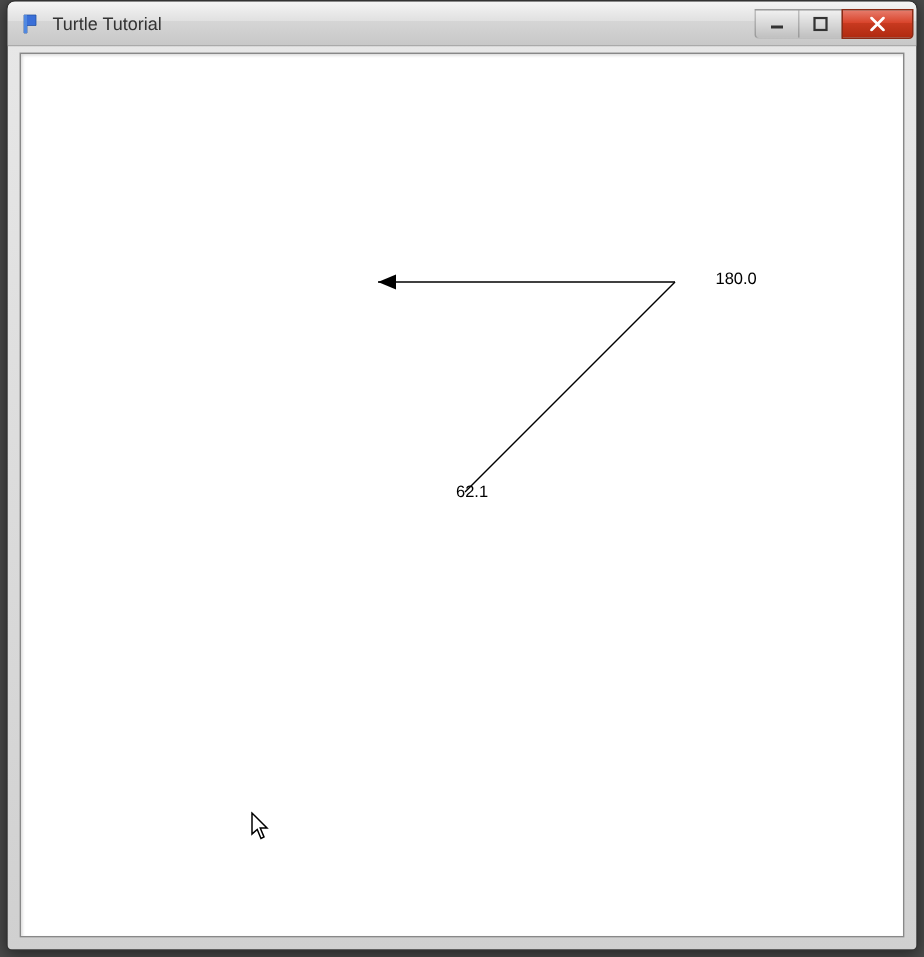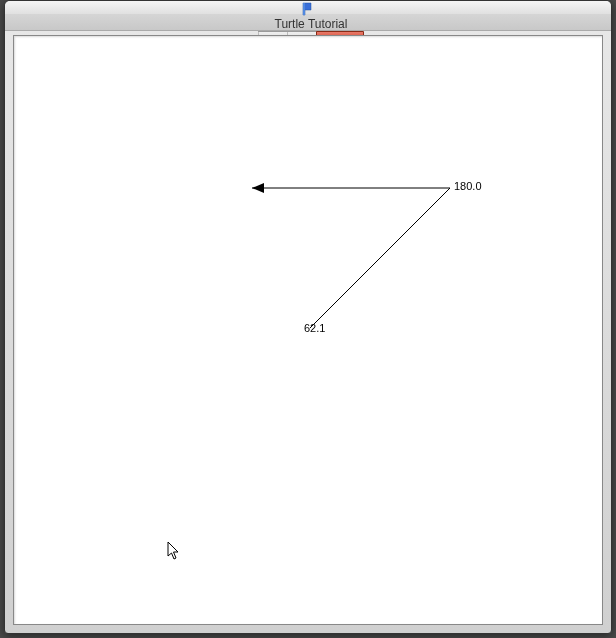--- a/index.html
+++ b/index.html
@@ -26,21 +26,20 @@
       box-shadow: 0 2px 10px rgba(0,0,0,0.5);
     }
     .titlebar {
       height: 30px;
       background: linear-gradient(to bottom, #f5f5f5 0%, #e0e0e0 45%, #d5d5d5 46%, #c8c8c8 100%);
       border-radius: 5px 5px 0 0;
       display: flex;
       align-items: center;
       padding: 0 2px 0 8px;
       border-bottom: 1px solid #aaa;
-      flex-direction: column;
     }
     .app-icon {
       width: 16px;
       height: 16px;
       margin-right: 6px;
       display: flex;
       align-items: center;
       justify-content: center;
     }
     .title-text {
@@ -141,21 +140,21 @@
 
   <div class="canvas-frame">
     <div class="canvas">
       <svg class="turtle-svg" width="590" height="590">
         <line x1="296" y1="292" x2="436" y2="152" stroke="#000" stroke-width="1"></line>
         <line x1="436" y1="152" x2="238" y2="152" stroke="#000" stroke-width="1"></line>
         <g transform="translate(238,152) rotate(180)">
           <polygon points="0,0 -12,-5 -12,5" fill="#000"></polygon>
         </g>
       </svg>
-      <div class="label" style="left:440px;top:144px">180.0</div>
+      <div class="label" style="left:463px;top:144px">180.0</div>
       <div class="label" style="left:290px;top:286px">62.1</div>
       <div class="cursor" style="left:153px;top:505px">
         <svg width="16" height="20" viewBox="0 0 16 20">
           <path d="M1 1 L1 15 L4.5 12 L7 18 L9 17 L6.5 11 L11 11 Z" fill="#fff" stroke="#000" stroke-width="1"></path>
         </svg>
       </div>
     </div>
   </div>
 </div>
 

